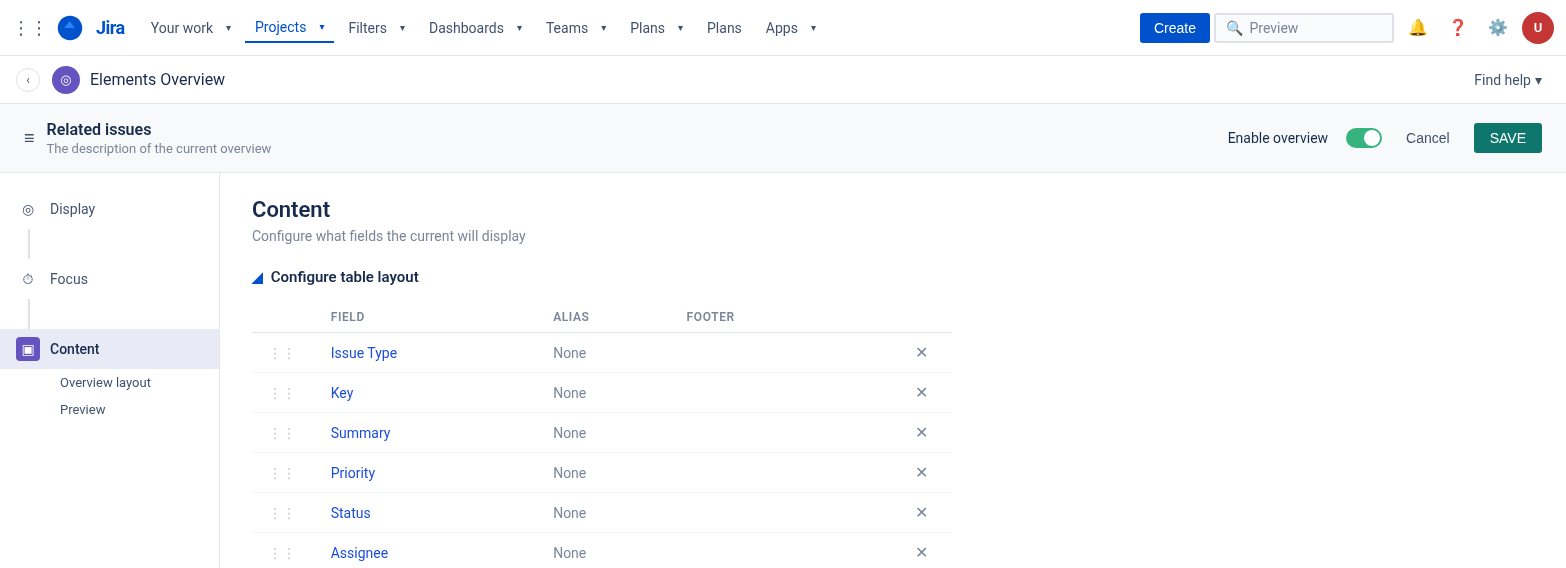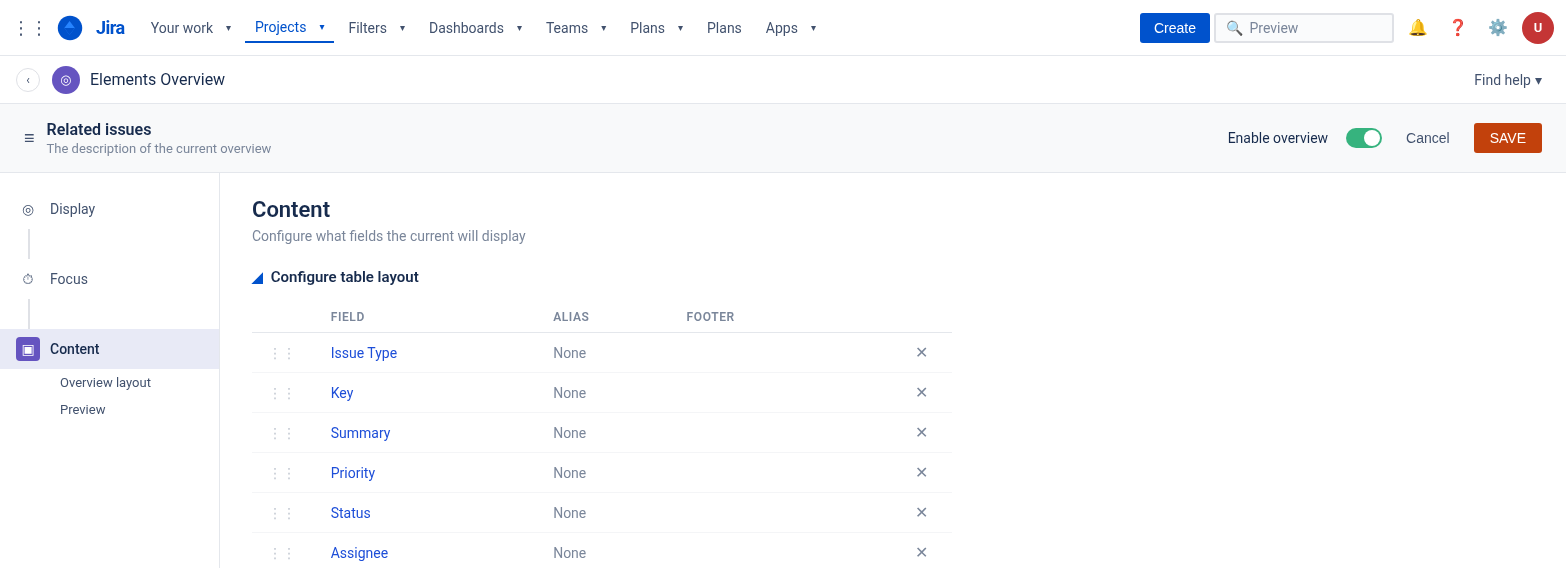--- a/index.html
+++ b/index.html
@@ -113,21 +113,21 @@
     .toggle-switch::after {
       content: ''; position: absolute; width: 16px; height: 16px;
       background: #fff; border-radius: 50%; top: 2px; right: 2px;
       transition: 0.2s;
     }
     .cancel-btn {
       background: none; border: none; color: #42526e; font-size: 14px;
       cursor: pointer; padding: 7px 12px; border-radius: 3px;
     }
     .save-btn {
-      background: #c2410c; color: #fff; border: none; border-radius: 3px;
+      background: #0f766e; color: #fff; border: none; border-radius: 3px;
       padding: 7px 16px; font-size: 14px; font-weight: 500; cursor: pointer;
     }
 
     
     .section-title { font-size: 22px; font-weight: 600; color: #172b4d; margin-bottom: 6px; }
     .section-desc { font-size: 14px; color: #7a869a; margin-bottom: 24px; }
 
     .configure-table-header {
       display: flex; align-items: center; gap: 8px;
       font-size: 15px; font-weight: 600; color: #172b4d; margin-bottom: 16px;

